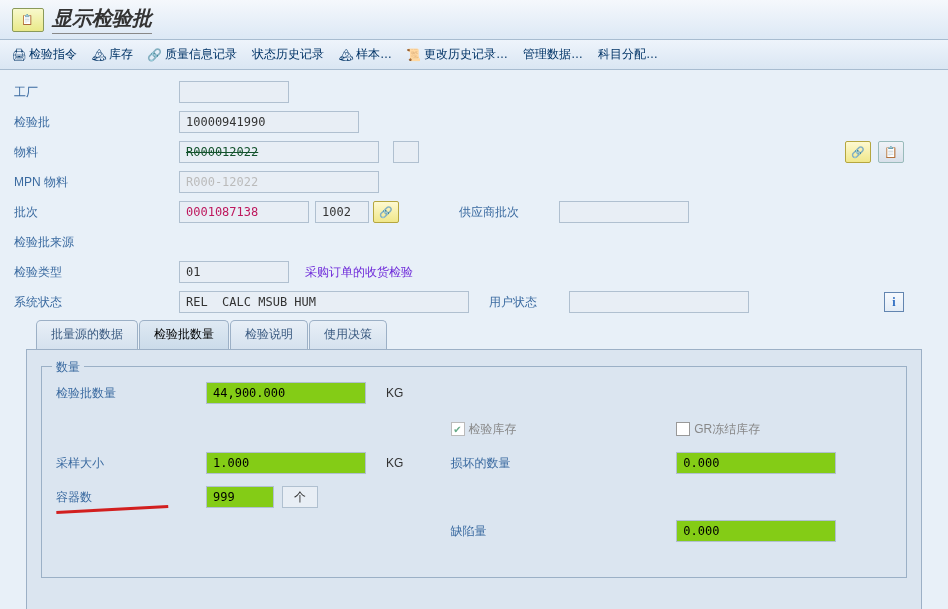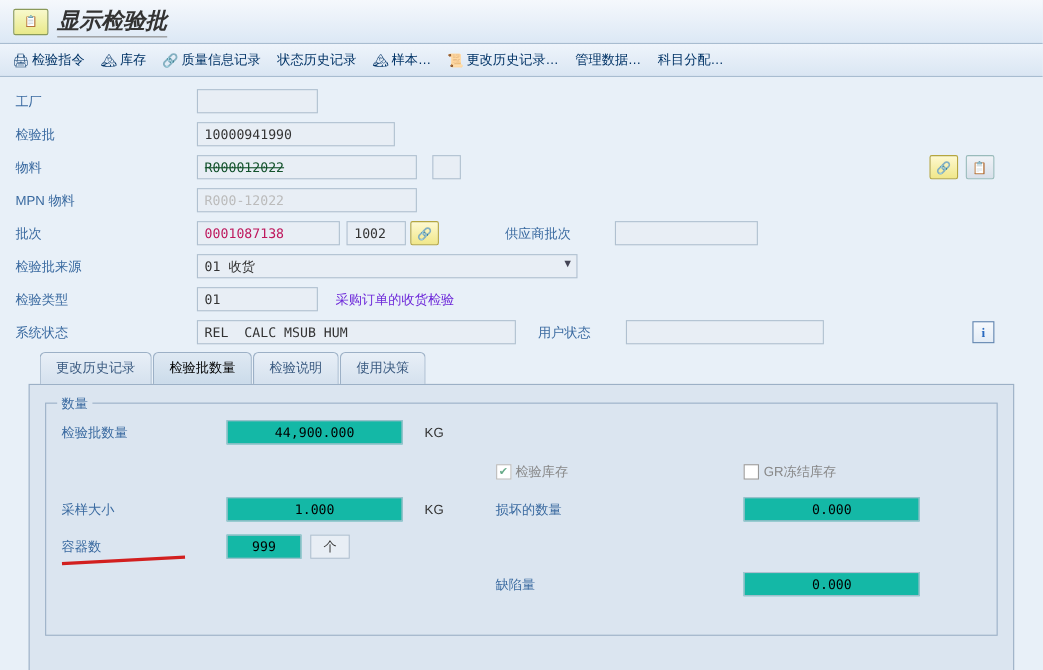--- a/index.html
+++ b/index.html
@@ -173,22 +173,22 @@
     .unit-box {
       width: 36px; height: 22px;
       border: 1px solid #b0c0d0;
       background: #e8eef5;
       display:inline-flex; align-items:center; justify-content:center;
       font-size:12px; margin-left: 8px;
     }
     .unit-text { margin-left: 20px; width: 50px;}
     .num-input {
       width: 160px;
-      text-align: center;
-      background: #14b8a6;
+      text-align: left;
+      background: #84cc16;
       border: 1px solid #b0c0d0;
       padding: 2px 6px;
       height: 22px;
       font-family: Consolas, monospace;
       font-size: 12px;
     }
     .num-input.short { width: 68px; }
     .cb-row { display:flex; align-items:center; gap:4px; color:#888;}
     .cb { width:14px; height:14px; border:1px solid #999; display:inline-flex; align-items:center; justify-content:center; font-size:10px; background:#fff;}
     .col-block { display:flex; }
@@ -285,42 +285,38 @@
     <input class="input w130" readonly="" style="color: #be185d;" value="0001087138">
     <input class="input w60" readonly="" style="margin-left: 6px;" value="1002">
     <span class="small-btn">🔗</span>
     <span style="width:60px"></span>
     <div class="label" style="width:100px">供应商批次</div>
     <input class="input w130" readonly="" value="" style="">
   </div>
 
   <div class="form-row">
     <div class="label">检验批来源</div>
-    <div class="dropdown">
-      <input class="input" readonly="" value="01 收货" style="">
-      <span class="arrow">▼</span>
-    </div>
   </div>
 
   <div class="form-row">
     <div class="label">检验类型</div>
     <input class="input w110" readonly="" value="01" style="">
     <span class="desc-text">采购订单的收货检验</span>
   </div>
 
   <div class="form-row row-rel">
     <div class="label">系统状态</div>
     <input class="input" style="width: 290px;" readonly="" value="REL  CALC MSUB HUM">
     <div class="label" style="width:80px; margin-left:20px;">用户状态</div>
     <input class="input w160" readonly="" value="" style="">
     <span style="position:absolute; right:30px;" class="info-icon">i</span>
   </div>
 
   <div class="tabs">
-    <div class="tab">更改历史记录</div>
+    <div class="tab">批量源的数据</div>
     <div class="tab active">检验批数量</div>
     <div class="tab">检验说明</div>
     <div class="tab">使用决策</div>
   </div>
 
   <div class="tab-body">
     <div class="group-box" style="position:relative;">
       <div class="group-legend">数量</div>
 
       <div class="col-block">

